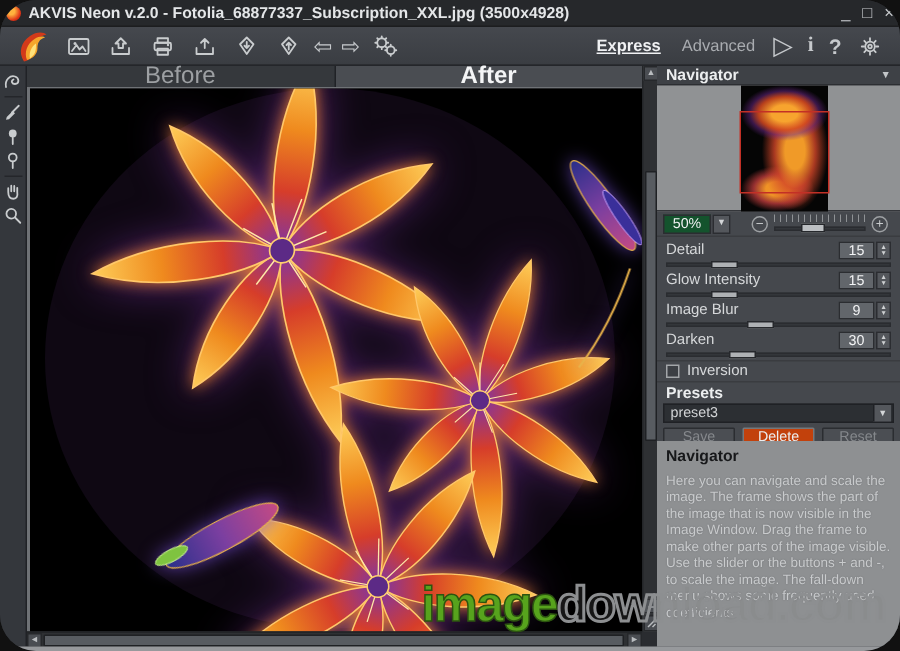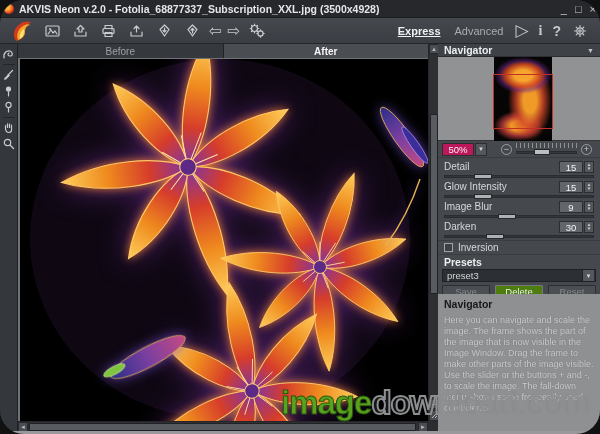--- a/index.html
+++ b/index.html
@@ -30,21 +30,21 @@
 
   
   .left-tools{position:absolute;left:0;top:44px;width:18px;height:387px;background:#34373c;
     border-right:1px solid #202226;display:flex;flex-direction:column;align-items:center;padding-top:2px;}
   .ltool{width:16px;height:15px;display:flex;align-items:center;justify-content:center;margin-bottom:1px;}
   .ltool svg{display:block;}
   .ltool-sep{width:12px;height:1px;background:#24262a;margin:2px 0;}
 
   
   .tabsbar{position:absolute;left:18px;top:44px;width:410px;height:14px;background:#27292c;display:flex;}
-  .tab{height:14px;font-size:10px;display:flex;align-items:center;justify-content:center;flex:1;}
+  .tab{height:14px;font-size:16px;display:flex;align-items:center;justify-content:center;flex:1;}
   .tab-before{background:#35383c;color:#9da0a3;border-right:1px solid #202226;}
   .tab-after{background:#4a4d52;color:#f4f5f6;font-weight:bold;}
 
   
   .canvas-wrap{position:absolute;left:18px;top:58px;width:410px;height:363px;
     background:#000;border-left:2px solid #6f7276;border-top:1px solid #6f7276;}
   .canvas-wrap svg{display:block;}
 
   
   .v-scroll{position:absolute;left:428px;top:44px;width:10px;height:377px;background:#2e3033;border-left:1px solid #232528;}
@@ -67,21 +67,21 @@
   .nav-header .hd{font-size:10.5px;font-weight:bold;color:#eceeef;}
   .hd-arrow{margin-left:auto;font-size:7px;color:#c3c6c9;}
   .thumb-zone{position:relative;height:84px;background:#909294;border-bottom:1px solid #34363a;}
   .thumb-img{position:absolute;left:56px;top:0;width:58px;height:84px;background:
     radial-gradient(closest-side at 50% 22%, #f7a42e 0 30%, rgba(214,74,32,.85) 60%, rgba(110,40,140,.5) 80%, transparent),
     radial-gradient(closest-side at 62% 52%, #f09a28 0 30%, rgba(210,70,40,.8) 62%, transparent),
     radial-gradient(closest-side at 42% 82%, #ef9326 0 32%, rgba(190,60,60,.8) 65%, transparent),
     #050505;}
   .thumb-frame{position:absolute;left:55px;top:17px;width:60px;height:55px;border:1px solid #c33026;}
   .zoom-row{height:17px;display:flex;align-items:center;padding:0 4px;border-bottom:1px solid #3a3c40;}
-  .zoom-box{width:32px;height:13px;background:#be185d;border:1px solid #2b2d31;color:#f0f1f2;
+  .zoom-box{width:32px;height:13px;background:#14532d;border:1px solid #2b2d31;color:#f0f1f2;
     font-size:9.5px;display:flex;align-items:center;justify-content:center;}
   .zoom-dd{width:12px;height:13px;background:#54575c;border:1px solid #2b2d31;color:#d4d6d8;font-size:6px;
     display:flex;align-items:center;justify-content:center;margin-left:1px;}
   .zoom-minus,.zoom-plus{width:11px;height:11px;border:1px solid #9da0a3;border-radius:50%;color:#c9ccce;
     font-size:9px;line-height:9px;display:flex;align-items:center;justify-content:center;margin:0 4px;}
   .zoom-minus{margin-left:14px;}
   .zoom-slider{position:relative;flex:1;height:13px;}
   .zoom-ticks{position:absolute;left:0;right:0;top:0;height:5px;
     background:repeating-linear-gradient(90deg,#8f9295 0 1px,transparent 1px 4px);}
   .zoom-track{position:absolute;left:0;right:0;top:8px;height:3px;background:#34373b;border:1px solid #2a2c30;}
@@ -105,21 +105,21 @@
 
   .presets-title{height:13px;display:flex;align-items:center;padding:0 6px;font-size:10.5px;font-weight:bold;color:#eceeef;}
   .preset-dd{margin:1px 4px;height:13px;background:#2c2f33;border:1px solid #1f2125;display:flex;}
   .preset-dd .val{flex:1;font-size:9.5px;color:#d2d4d6;padding-left:4px;}
   .preset-dd .dd{width:12px;height:11px;background:#54575c;border-left:1px solid #1f2125;color:#d4d6d8;
     font-size:6px;display:flex;align-items:center;justify-content:center;margin-right:1px;}
   .preset-btns{display:flex;justify-content:space-between;padding:2px 4px 4px 4px;border-bottom:1px solid #3a3c40;}
   .pbtn{width:48px;height:13px;font-size:9.5px;display:flex;align-items:center;justify-content:center;
     background:#53565b;border:1px solid #2b2d31;border-radius:1px;}
   .pbtn-dim{color:#85888c;background:#4b4e53;}
-  .pbtn-on{color:#eceeef;background:#4d7c0f;border-color:#75787c;}
+  .pbtn-on{color:#eceeef;background:#c2410c;border-color:#75787c;}
 
   .help-panel{position:absolute;left:0;top:250px;width:162px;height:137px;background:#8e9092;padding:4px 6px;}
   .help-title{font-size:10.5px;font-weight:bold;color:#17181a;margin-bottom:5px;}
   .help-body{font-size:9px;line-height:11px;color:#c9cbcd;text-shadow:0 0 1px rgba(60,62,64,.4);}
 
   
   .bottom-strip{position:absolute;left:0;top:431px;width:600px;height:3px;background:#97999c;}
 
   
   .watermark{position:absolute;left:281px;top:384px;font-size:33px;font-weight:bold;letter-spacing:-1px;

